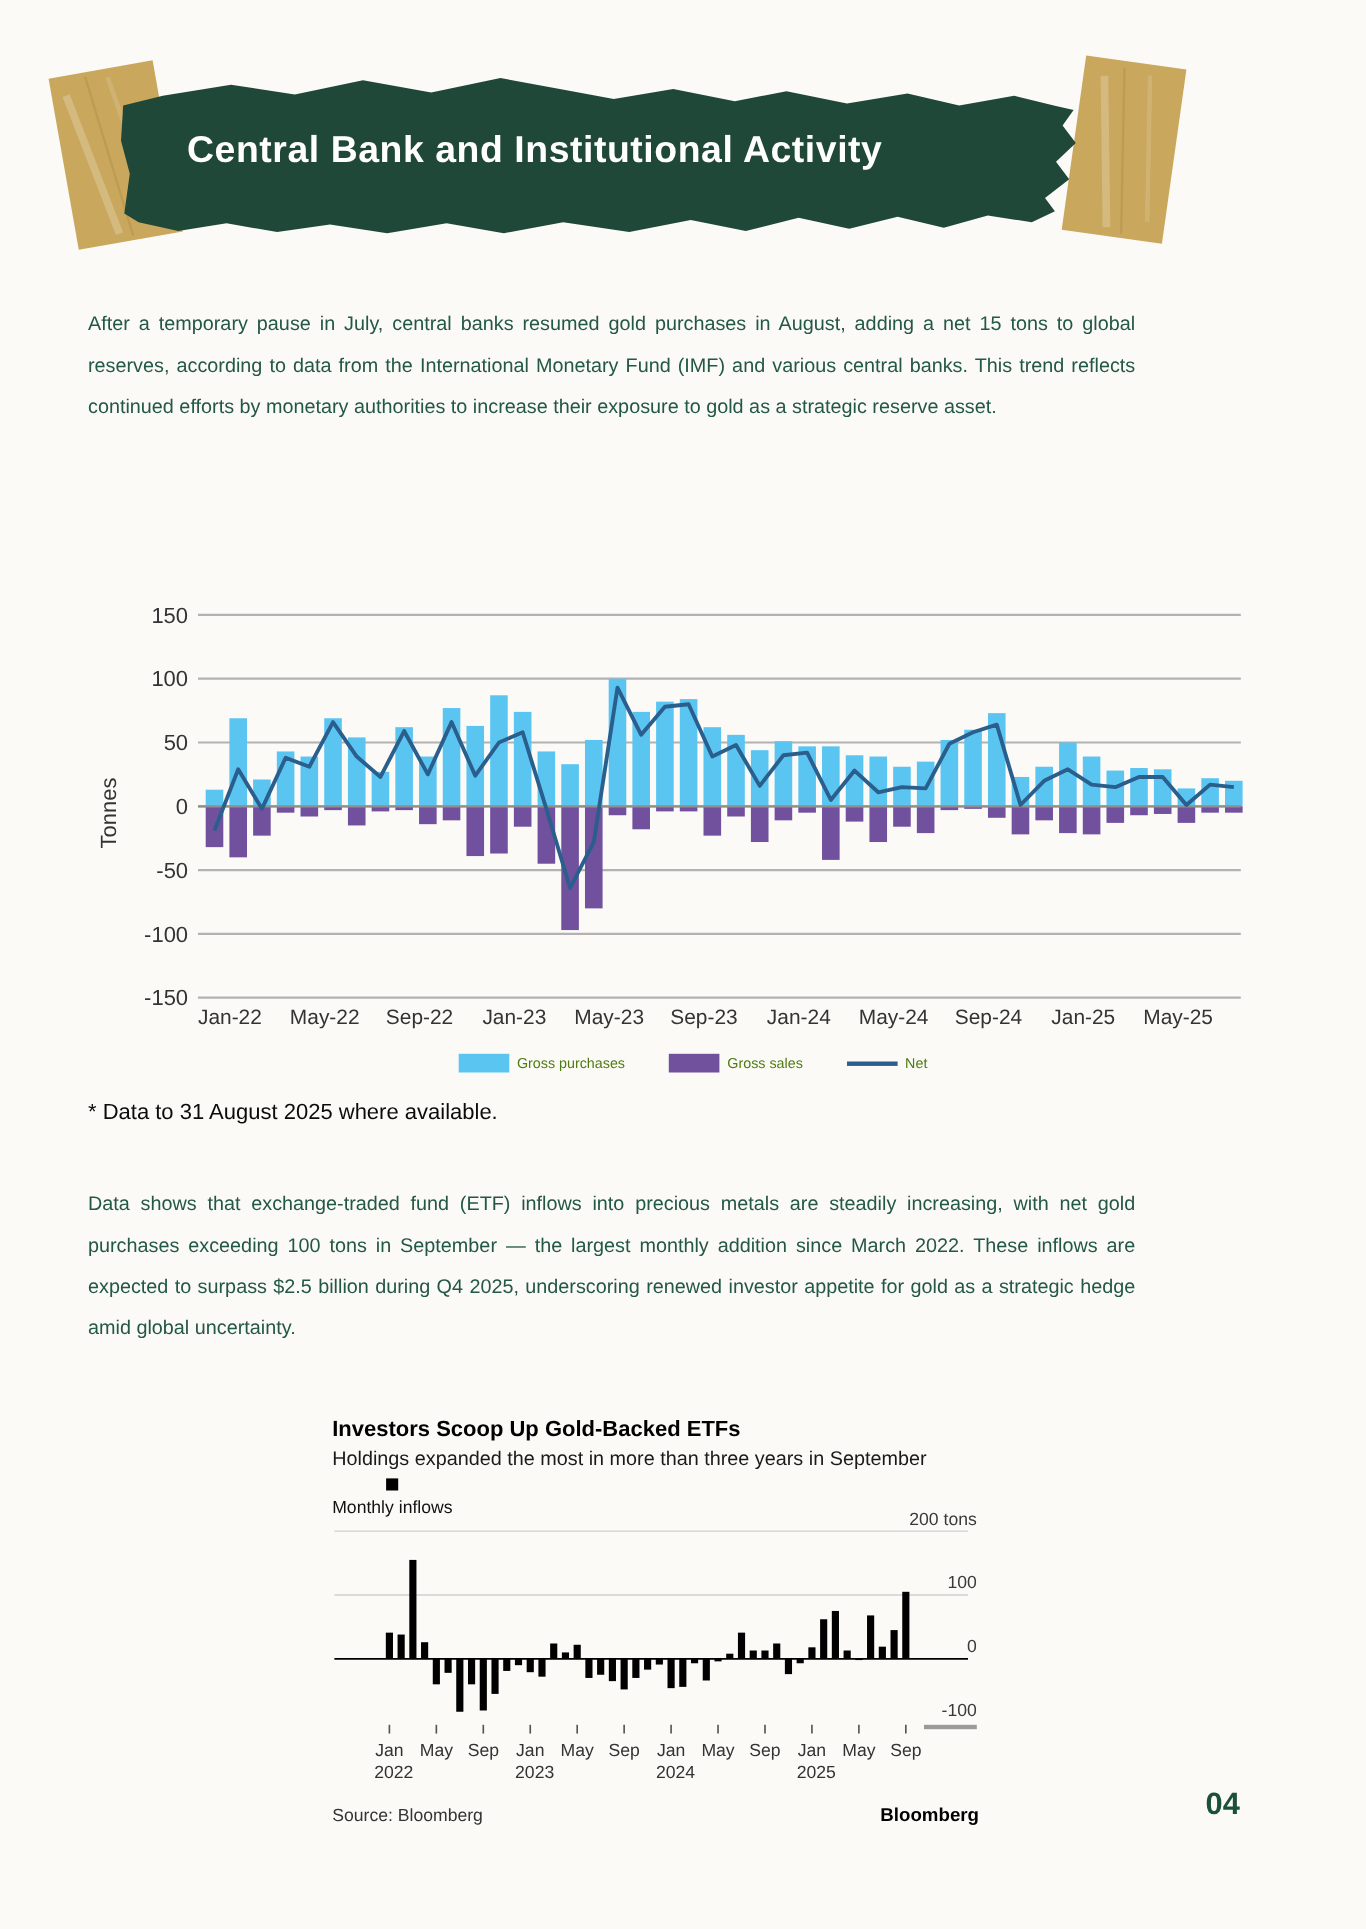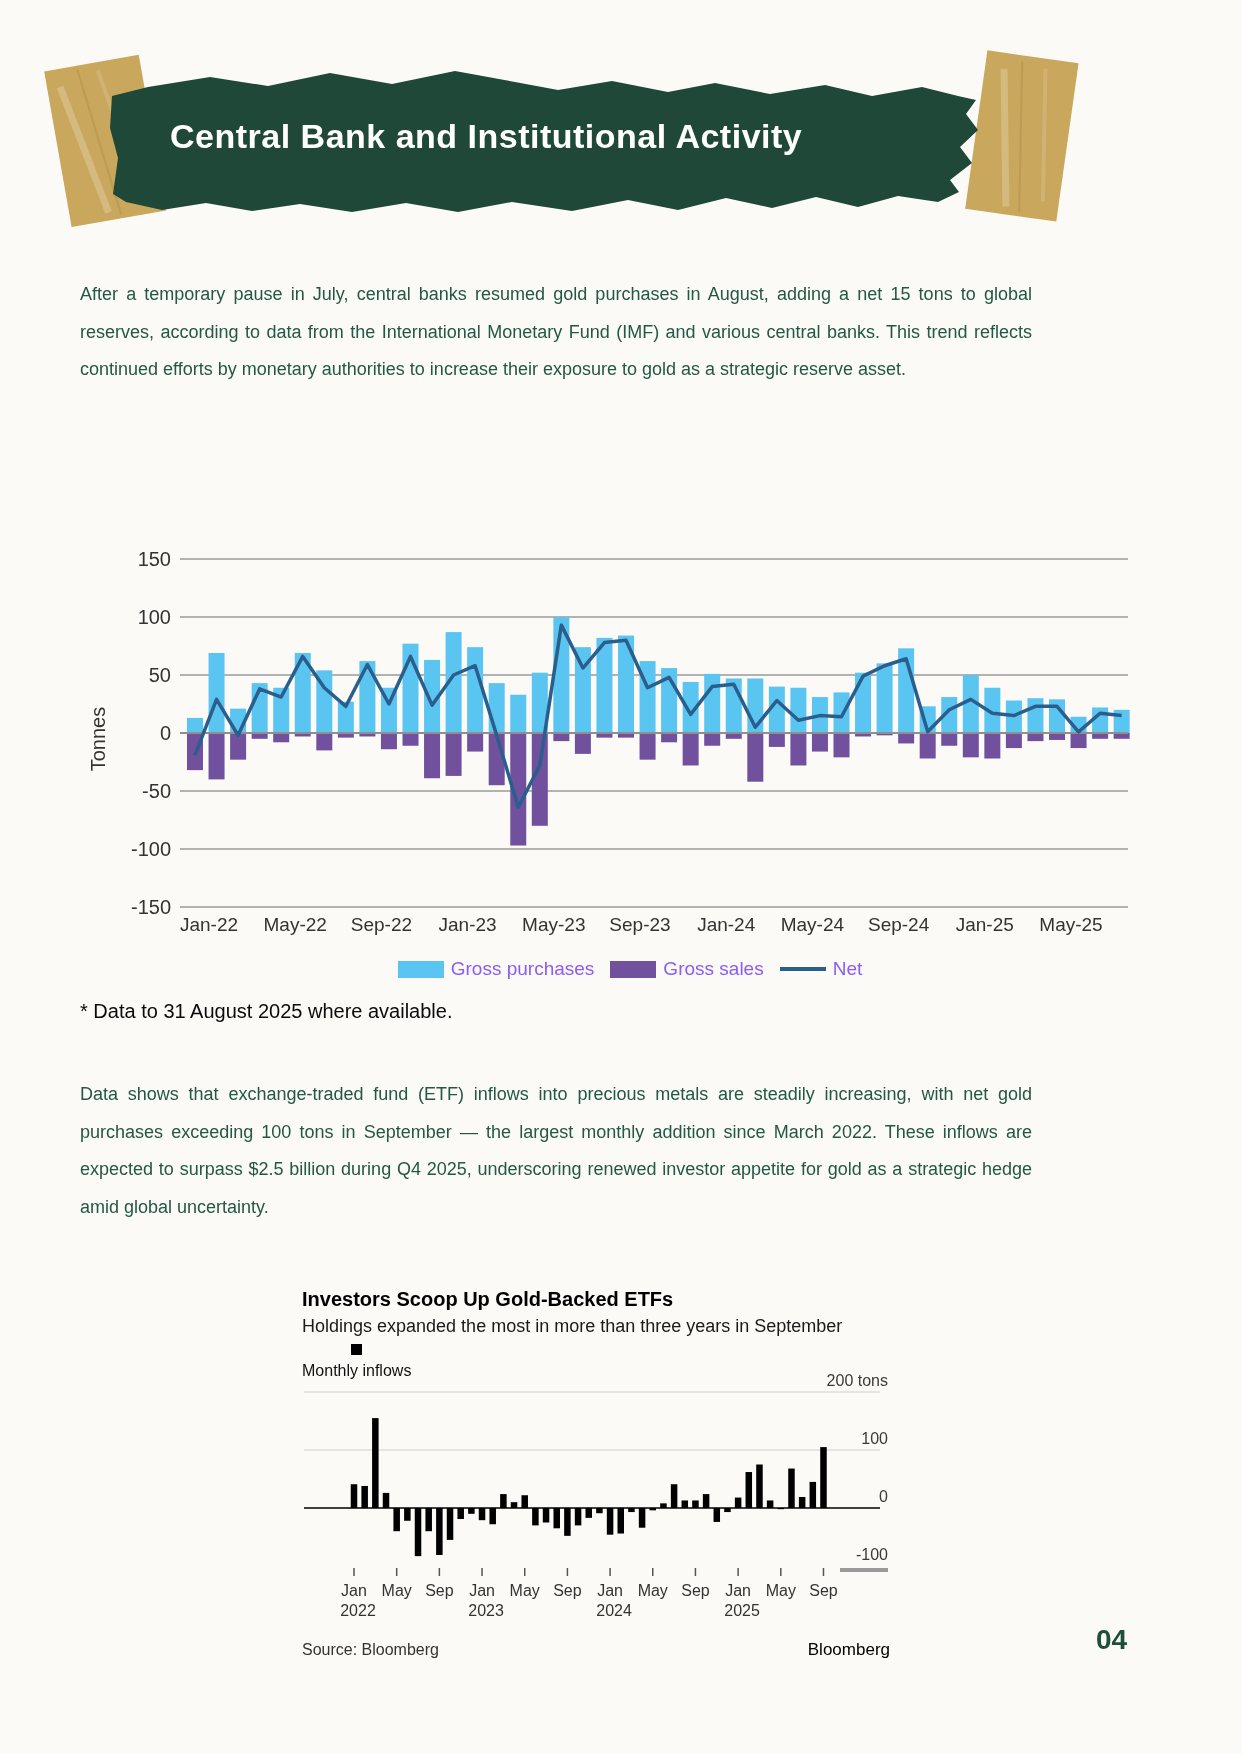--- a/index.html
+++ b/index.html
@@ -7,36 +7,36 @@
   .page{position:relative;width:1242px;height:1754px;background:#FBFAF7;overflow:hidden;margin:0 auto;}
   .banner-svg{position:absolute;left:0;top:0;}
   .banner-title{position:absolute;left:170px;top:112px;width:760px;color:#ffffff;
     font-size:34px;font-weight:600;letter-spacing:.5px;line-height:48px;}
   .para{position:absolute;left:80px;width:952px;color:#245846;font-size:18px;
     line-height:37.5px;text-align:justify;}
   .para1{top:276px;}
   .para2{top:1076px;}
   .wgc-wrap{position:absolute;left:85px;top:545px;}
   .wgc-legend{position:absolute;left:85px;top:958px;width:1090px;display:flex;
-    justify-content:center;align-items:center;gap:16px;font-size:19px;color:#8b5cf6;}
+    justify-content:center;align-items:center;gap:40px;font-size:13px;color:#4d7c0f;}
   .legend-item{display:flex;align-items:center;gap:7px;}
   .legend-swatch{width:46px;height:17px;display:inline-block;}
   .legend-line{width:46px;height:4px;display:inline-block;}
   .footnotes{position:absolute;left:80px;top:996px;font-size:20px;color:#0b0b0b;line-height:31px;}
   .bb-block{position:absolute;left:300px;top:1288px;width:592px;}
   .bb-title{position:absolute;left:2px;top:0;font-size:20px;font-weight:700;color:#000;}
   .bb-subtitle{position:absolute;left:2px;top:28px;font-size:18px;color:#1a1a1a;}
   .bb-legend{position:absolute;left:2px;top:56px;display:flex;align-items:center;gap:7px;
     font-size:16px;color:#111;flex-direction:column;}
   .bb-legend-swatch{width:11px;height:11px;background:#000;display:inline-block;}
   .bb-svg{position:absolute;left:0;top:84px;}
   .bb-source-row{position:absolute;left:2px;top:352px;width:588px;display:flex;
     justify-content:space-between;align-items:baseline;}
   .bb-source{font-size:16px;color:#333;}
-  .bb-brand{font-size:17px;font-weight:400;color:#000;}
+  .bb-brand{font-size:17px;font-weight:700;color:#000;}
   .page-number{position:absolute;left:1096px;top:1624px;font-size:28px;font-weight:700;color:#1C5038;}
   svg text{font-family:"Liberation Sans","DejaVu Sans",sans-serif;}
 </style>
 </head>
 <body>
 
 <div class="page">
 
   <svg class="banner-svg" width="1242" height="250" viewBox="0 0 1242 250">
     <g transform="rotate(-10 105 140)">

